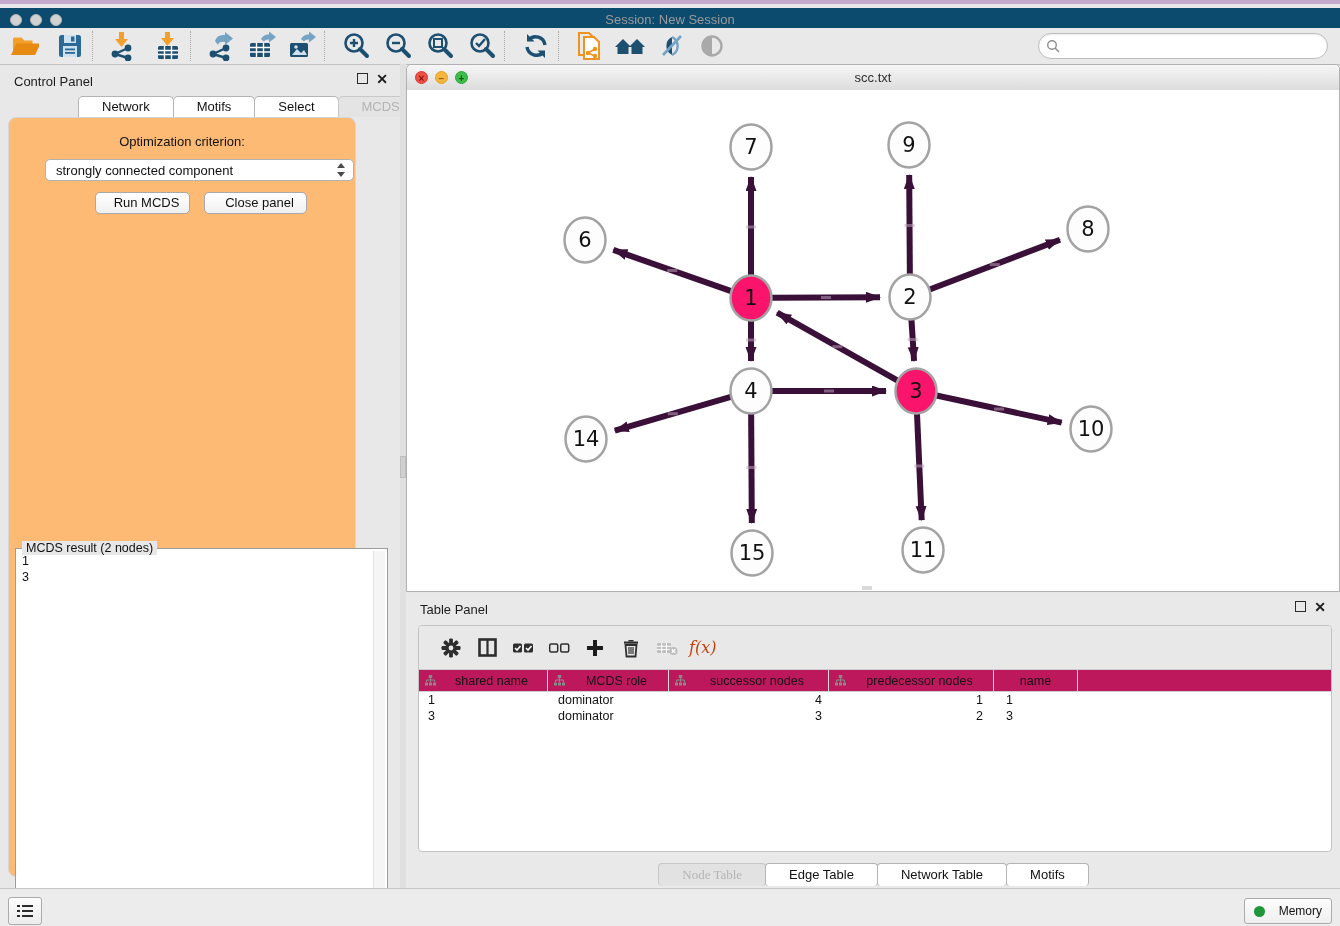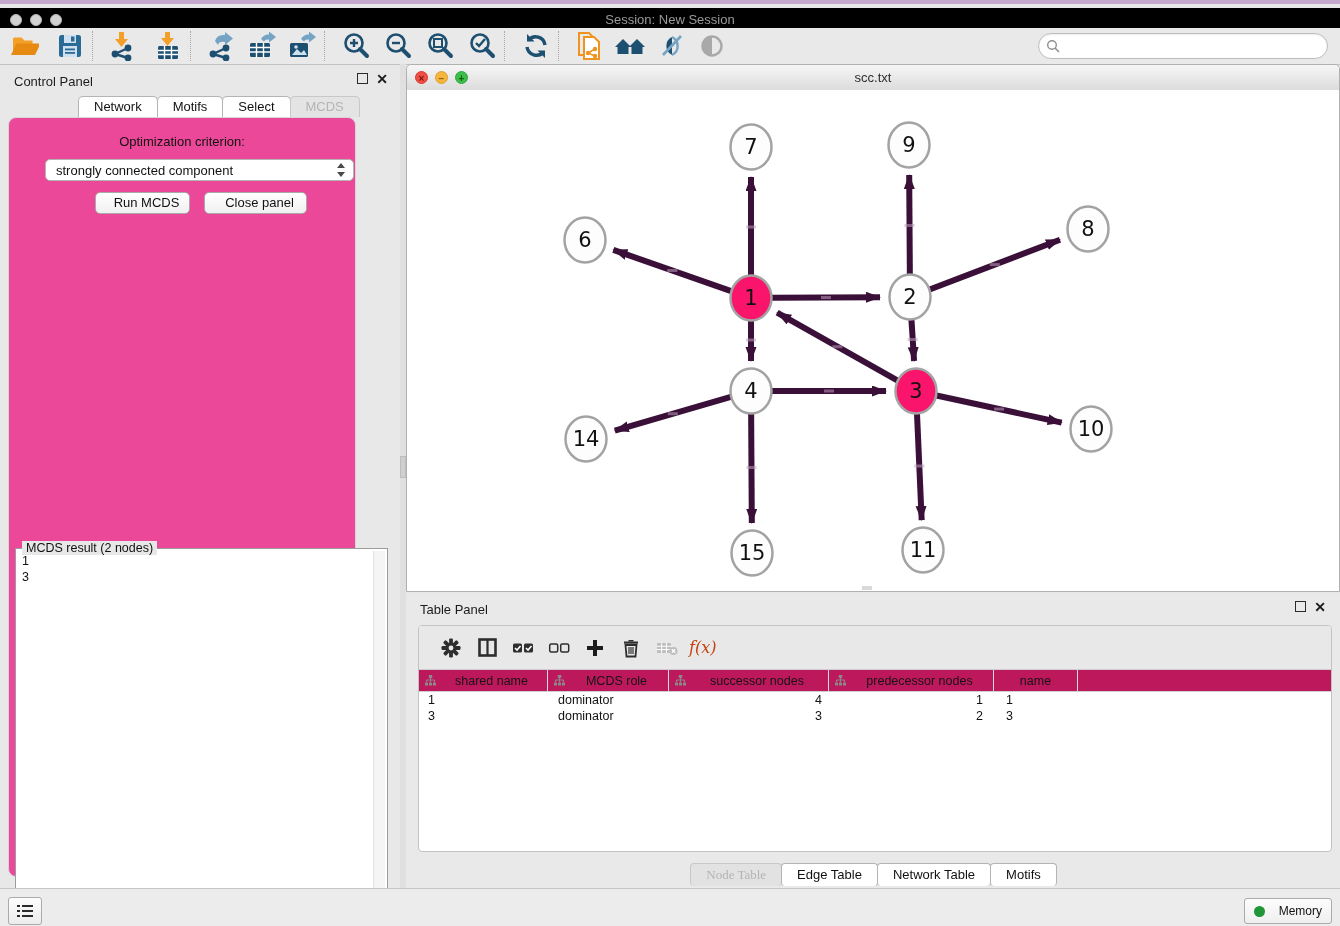--- a/index.html
+++ b/index.html
@@ -3,44 +3,44 @@
 <meta charset="utf-8">
 <style>
   html,body{margin:0;padding:0;}
   body{width:1340px;height:926px;position:relative;background:#e8e8e8;
        font-family:"Liberation Sans",sans-serif;overflow:hidden;
        -webkit-font-smoothing:antialiased;}
   .abs{position:absolute;}
 
   
   #top-accent{top:0;left:0;right:0;height:4px;background:#c3a9cd;}
-  #titlebar{top:8px;left:0;right:0;height:24px;background:#000000;}
+  #titlebar{top:8px;left:0;right:0;height:24px;background:#0c4a6e;}
   #titlebar .win-title{width:100%;text-align:center;font-size:13px;color:#9a9a9a;line-height:24px;}
   .tl{width:12px;height:12px;border-radius:50%;top:6px;}
   .tl-gray{background:#d2d2d2;border:1px solid #b7b7b7;box-sizing:border-box;}
   #toolbar{top:28px;left:0;right:0;height:36px;background:#e9e9e9;border-bottom:1px solid #c2c2c2;
            display:flex;align-items:center;}
   .tb-ico{width:32px;height:32px;display:flex;align-items:center;justify-content:center;flex:0 0 auto;}
   .tb-sep{width:1px;height:30px;border-left:1px dotted #a8a8a8;margin:0 6px;flex:0 0 auto;}
   #search-wrap{margin-left:auto;margin-right:12px;width:288px;height:24px;background:#fff;
                border:1px solid #bdbdbd;border-radius:13px;display:flex;align-items:center;box-shadow:inset 0 1px 2px rgba(0,0,0,.08);}
   #search-wrap input{border:none;outline:none;background:transparent;font-size:12px;flex:1;margin-right:8px;}
   #search-wrap svg{margin:0 4px 0 7px;}
 
   
   #control-panel{top:64px;left:0;width:400px;height:824px;}
   .panel-title{font-size:13px;color:#1c1c1c;}
   .win-btns{position:absolute;right:10px;top:0;display:flex;align-items:center;gap:8px;}
   .float-ico{width:9px;height:9px;border:1.6px solid #2b2b2b;display:inline-block;}
   .close-ico{font-size:14px;font-weight:bold;color:#1a1a1a;line-height:10px;}
   #cp-tabs{top:32px;left:78px;display:flex;}
-  .tab{height:20px;line-height:20px;padding:0 15px;font-size:13px;background:#fff;
+  .tab{height:20px;line-height:20px;padding:0 23px;font-size:13px;background:#fff;
        border:1px solid #b4b4b4;border-bottom:none;border-radius:5px 5px 0 0;margin-right:-1px;color:#111;}
   .tab.sel{background:#e4e4e4;color:#b4b4b4;border-color:#c8c8c8;}
-  #cp-content{top:53px;left:8px;width:348px;height:760px;background:#ec4899;border:1px solid #d6d6d6;
+  #cp-content{top:53px;left:8px;width:348px;height:760px;background:#fdba74;border:1px solid #d6d6d6;
               border-radius:8px;box-sizing:border-box;}
   #opt-label{top:16px;width:100%;text-align:center;font-size:13px;color:#111;}
   #criterion-select{top:41px;left:36px;width:309px;height:22px;background:#fff;border:1px solid #b3b3b3;
                     border-radius:5px;display:flex;align-items:center;font-size:13px;color:#111;box-sizing:border-box;}
   #criterion-select .sel-txt{padding-left:10px;flex:1;}
   .btn{background:linear-gradient(#ffffff,#f0f0f0);border:1px solid #a9a9a9;border-radius:5px;
        font-size:13px;color:#111;text-align:center;line-height:20px;height:22px;box-sizing:border-box;padding-left:8px;}
   #run-btn{top:74px;left:86px;width:95px;}
   #closepanel-btn{top:74px;left:195px;width:103px;}
   #result-box{top:430px;left:6px;width:371px;height:378px;border:1px solid #9c9c9c;background:#fff;}

